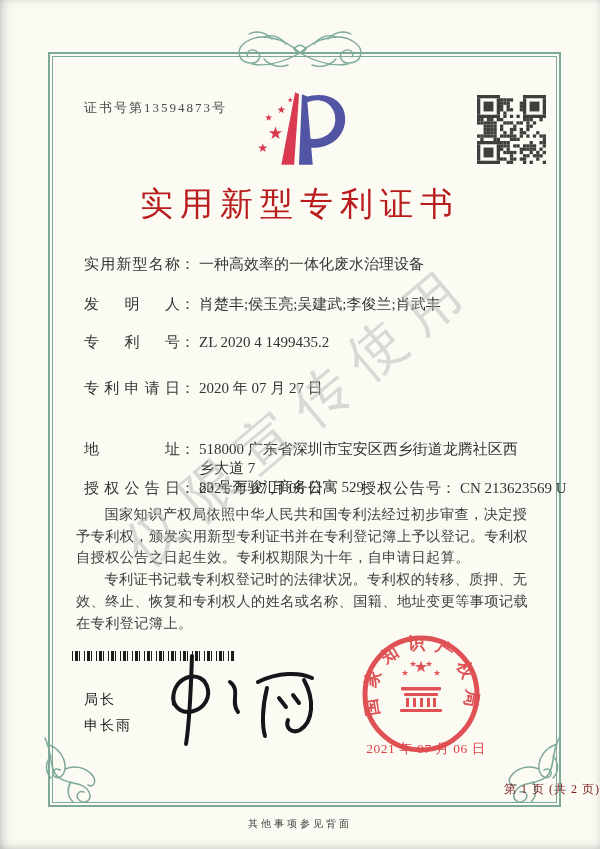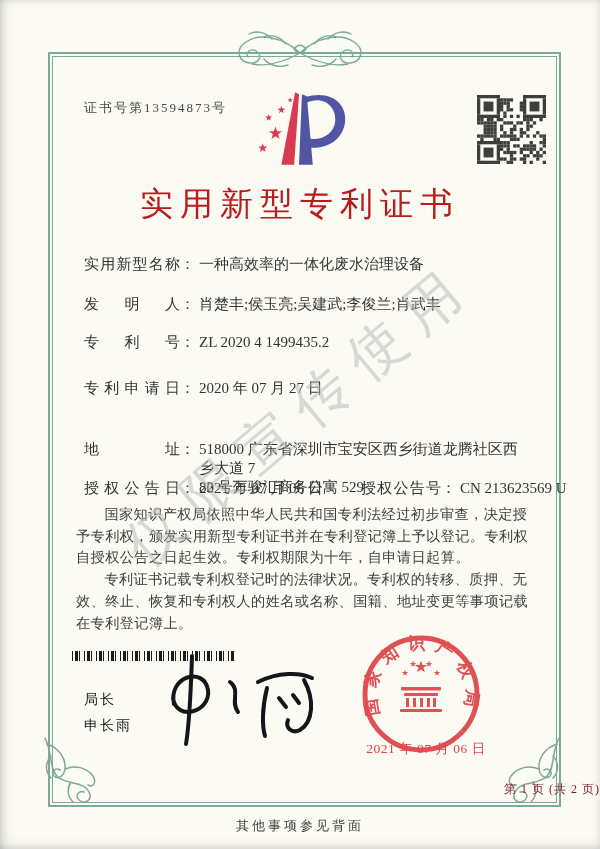--- a/index.html
+++ b/index.html
@@ -57,21 +57,21 @@
   }
   .signer{position:absolute;left:84px;top:686px;font-family:"Liberation Sans","DejaVu Sans",sans-serif;
     font-size:14px;color:#222;letter-spacing:2px;line-height:26px;}
   .signature{position:absolute;left:146px;top:648px;width:178px;height:106px;}
   .seal{position:absolute;left:345px;top:621px;width:152px;height:152px;opacity:.92;}
   .seal-date{
     position:absolute;left:356px;top:740px;width:140px;text-align:center;
     font-size:13.5px;color:var(--sealred);letter-spacing:.5px;z-index:6;
   }
   .page-num{position:absolute;left:0;right:0;top:781px;text-align:right;font-size:12px;letter-spacing:1px;color:#7f1d1d;}
-  .footer-note{position:absolute;left:0;right:0;top:817px;text-align:center;font-size:13px;letter-spacing:3px;color:#3e3e3e;}
+  .footer-note{position:absolute;left:0;right:0;top:817px;text-align:center;font-size:10px;letter-spacing:3px;color:#3e3e3e;}
   svg{display:block;}
 </style>
 </head>
 <body>
 
 <div class="page">
 
   <div class="watermark">仅限宣传使用</div>
 
   <div class="frame"></div>

